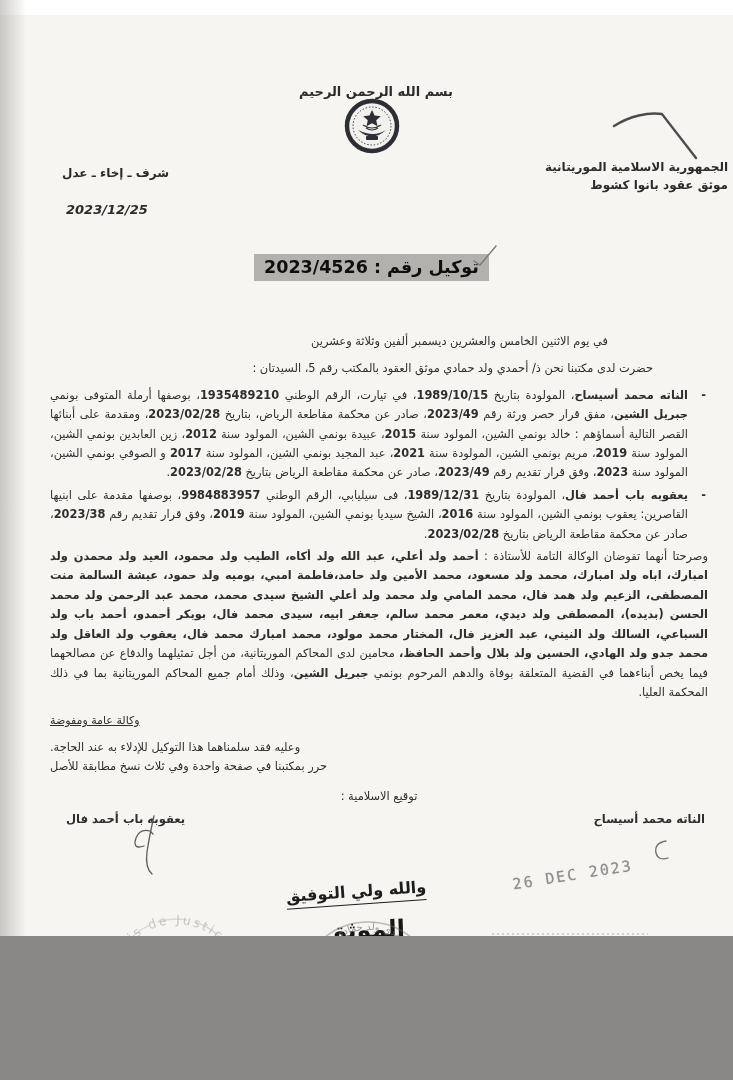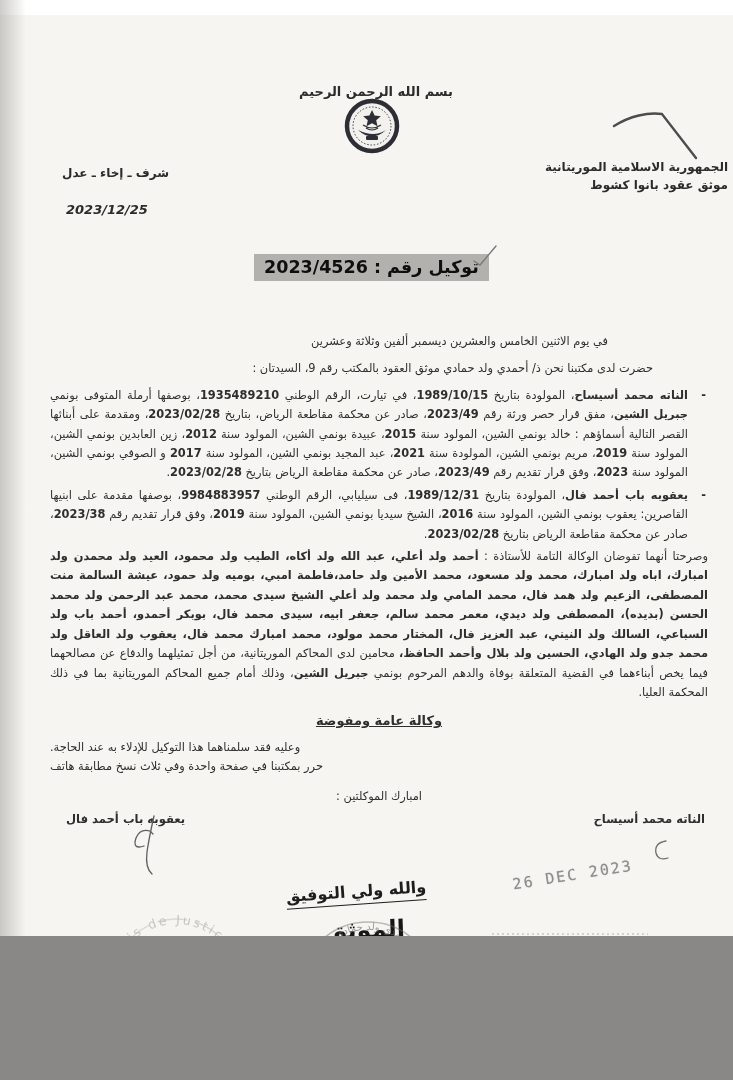--- a/index.html
+++ b/index.html
@@ -21,21 +21,21 @@
   .title-wrap{top:254px;left:0;right:9px;text-align:center;}
   .title-hl{display:inline-block;background:#b2b1ae;color:#0e0e0e;font-weight:bold;
             font-size:17.5px;padding:3px 10px 4px 10px;}
   .bodyflow{top:332px;left:42px;right:44px;font-size:11.4px;line-height:19.4px;
             text-align:justify;color:#2e2e2e;margin-left:8px;}
   .openline1{text-align:right;padding-right:100px;margin-bottom:8px;}
   .openline2{text-align:right;padding-right:55px;margin-bottom:7px;}
   .bullet{position:relative;padding-right:20px;margin-bottom:3px;}
   .bullet .dash{position:absolute;right:2px;top:0;font-weight:bold;}
   .para3{margin-bottom:6px;}
-  .sec-title{text-align:center;font-weight:bold;text-decoration:underline;margin:9px 0 7px 0;font-size:13px;}
+  .sec-title{text-align:left;font-weight:normal;text-decoration:underline;margin:9px 0 7px 0;font-size:11px;}
   .cline{text-align:left;line-height:19px;}
   .sign-caption{text-align:center;margin-top:11px;}
   .names-row{display:flex;justify-content:space-between;font-weight:bold;margin-top:4px;
              padding-right:3px;padding-left:16px;font-size:11.6px;}
   .tawfiq{top:882px;left:286px;font-size:16px;font-weight:bold;color:#1d1d1d;
           border-bottom:1.6px solid #1d1d1d;padding-bottom:3px;transform:rotate(-4deg);}
   .datestamp{top:866px;left:512px;font-family:"DejaVu Sans Mono",monospace;font-size:15px;
              letter-spacing:2px;color:#8d8d8d;transform:rotate(-9deg);text-shadow:0 0 1px rgba(140,140,140,.6);}
   .muwathiq{top:916px;left:320px;font-size:24px;font-weight:bold;color:#161616;
             border-bottom:2.6px solid #1a1a1a;padding:0 6px 2px 6px;transform:rotate(-2deg);}
@@ -94,38 +94,38 @@
   </div>
 
   <div class="abs" style="left:472px;top:244px;">
     <svg width="28" height="26" viewBox="0 0 28 26">
       <path d="M2 17 L8 21 L24 2" fill="none" stroke="#7a7a7a" stroke-width="1.4" stroke-linecap="round"></path>
     </svg>
   </div>
 
   <div class="abs bodyflow rtl">
     <div class="openline1">في يوم  الاثنين الخامس والعشرين ديسمبر ألفين وثلاثة وعشرين</div>
-    <div class="openline2">حضرت لدى مكتبنا نحن ذ/ أحمدي ولد حمادي موثق العقود بالمكتب رقم 9، السيدتان  :</div>
+    <div class="openline2">حضرت لدى مكتبنا نحن ذ/ أحمدي ولد حمادي موثق العقود بالمكتب رقم 5، السيدتان  :</div>
 
     <div class="bullet">
       <span class="dash">-</span>
       <span><span class="b">الناته محمد أسيساح</span><span>، المولودة بتاريخ </span><span class="b">1989/10/15</span><span>، في تيارت، الرقم الوطني </span><span class="b">1935489210</span><span>، بوصفها أرملة المتوفى بونمي </span><span class="b">جبريل الشين</span><span>، مفق قرار حصر ورثة رقم </span><span class="b">2023/49</span><span>، صادر عن محكمة مقاطعة الرياض، بتاريخ </span><span class="b">2023/02/28</span><span>، ومقدمة على أبنائها القصر التالية أسماؤهم : خالد بونمي الشين، المولود سنة </span><span class="b">2015</span><span>، عبيدة بونمي الشين، المولود سنة </span><span class="b">2012</span><span>، زين العابدين بونمي الشين، المولود سنة </span><span class="b">2019</span><span>، مريم  بونمي الشين، المولودة سنة </span><span class="b">2021</span><span>، عبد المجيد بونمي الشين، المولود سنة </span><span class="b">2017</span><span> و الصوفي بونمي الشين، المولود سنة </span><span class="b">2023</span><span>، وفق قرار تقديم رقم </span><span class="b">2023/49</span><span>، صادر عن محكمة مقاطعة الرياض بتاريخ </span><span class="b">2023/02/28</span><span>.</span></span>
     </div>
 
     <div class="bullet">
       <span class="dash">-</span>
       <span><span class="b">يعقوبه باب أحمد فال</span><span>، المولودة بتاريخ </span><span class="b">1989/12/31</span><span>، فى سيليابي، الرقم الوطني </span><span class="b">9984883957</span><span>، بوصفها مقدمة على ابنيها القاصرين: يعقوب بونمي الشين، المولود سنة </span><span class="b">2016</span><span>، الشيخ سيديا بونمي الشين، المولود سنة </span><span class="b">2019</span><span>، وفق قرار تقديم رقم </span><span class="b">2023/38</span><span>، صادر عن محكمة مقاطعة الرياض بتاريخ </span><span class="b">2023/02/28</span><span>.</span></span>
     </div>
 
     <div class="para3"><span>وصرحتا أنهما تفوضان الوكالة التامة للأستاذة : </span><span class="b">أحمد ولد أعلي، عبد الله ولد أكاه، الطيب ولد محمود، العيد ولد محمدن ولد امبارك، اباه ولد امبارك، محمد ولد مسعود، محمد الأمين ولد حامد،فاطمة امبي، بوميه ولد حمود، عيشة السالمة منت المصطفى، الزعيم ولد همد فال، محمد المامي ولد محمد ولد أعلي الشيخ سيدى محمد، محمد عبد الرحمن ولد محمد الحسن (بديده)، المصطفى ولد ديدي، معمر محمد سالم، جعفر ابيه، سيدى محمد فال، بوبكر أحمدو، أحمد باب ولد السباعي، السالك ولد النيني، عبد العزيز فال، المختار محمد مولود، محمد امبارك محمد فال، يعقوب ولد العاقل ولد محمد جدو ولد الهادي، الحسين ولد بلال وأحمد الحافظ،</span><span> محامين لدى المحاكم الموريتانية، من أجل تمثيلهما والدفاع عن مصالحهما فيما يخص أبناءهما في  القضية المتعلقة بوفاة والدهم المرحوم بونمي </span><span class="b">جبريل الشين</span><span>،  وذلك أمام جميع المحاكم الموريتانية بما في ذلك المحكمة العليا.</span></div>
 
     <div class="sec-title">وكالة عامة ومفوضة</div>
     <div class="cline">وعليه فقد  سلمناهما هذا التوكيل  للإدلاء به عند الحاجة.</div>
-    <div class="cline">حرر بمكتبنا  في  صفحة واحدة  وفي  ثلاث نسخ  مطابقة هاتف</div>
-    <div class="cline sign-caption">امبارك الموكلتين  :</div>
+    <div class="cline">حرر بمكتبنا  في  صفحة واحدة  وفي  ثلاث نسخ  مطابقة للأصل</div>
+    <div class="cline sign-caption">توقيع الاسلامية  :</div>
 
     <div class="names-row">
       <span>الناته محمد أسيساح</span>
       <span>يعقوبه باب أحمد فال</span>
     </div>
   </div>
 
   <div class="abs" style="left:118px;top:812px;">
     <svg width="60" height="64" viewBox="0 0 60 64">
       <path d="M26 34 q-12 4 -8 -8 q4 -10 14 -7 l3 3" fill="none" stroke="#5e5e5e" stroke-width="1.3" stroke-linecap="round"></path>

